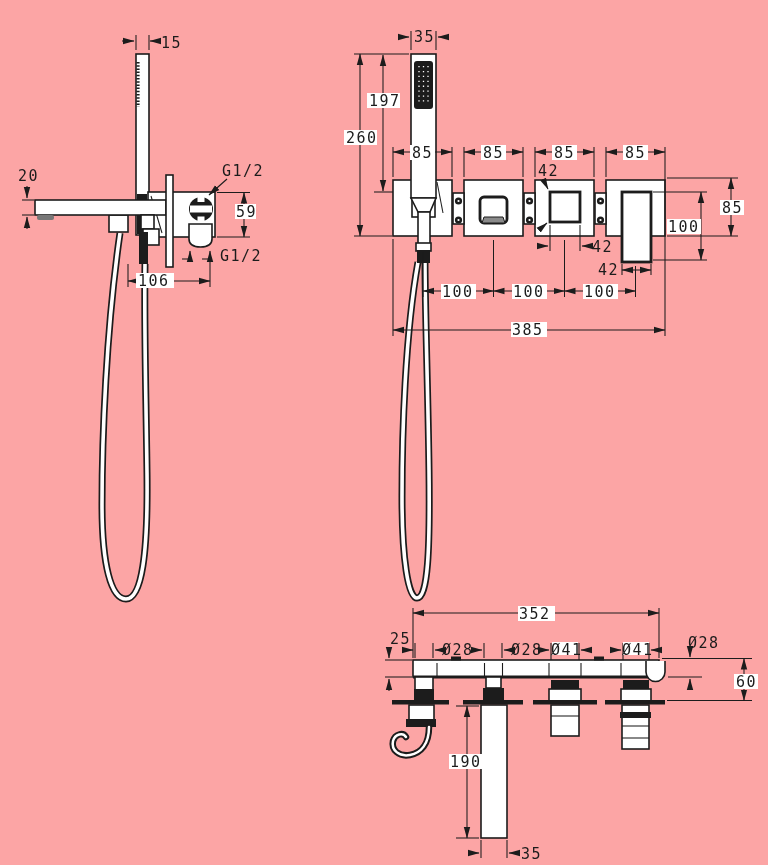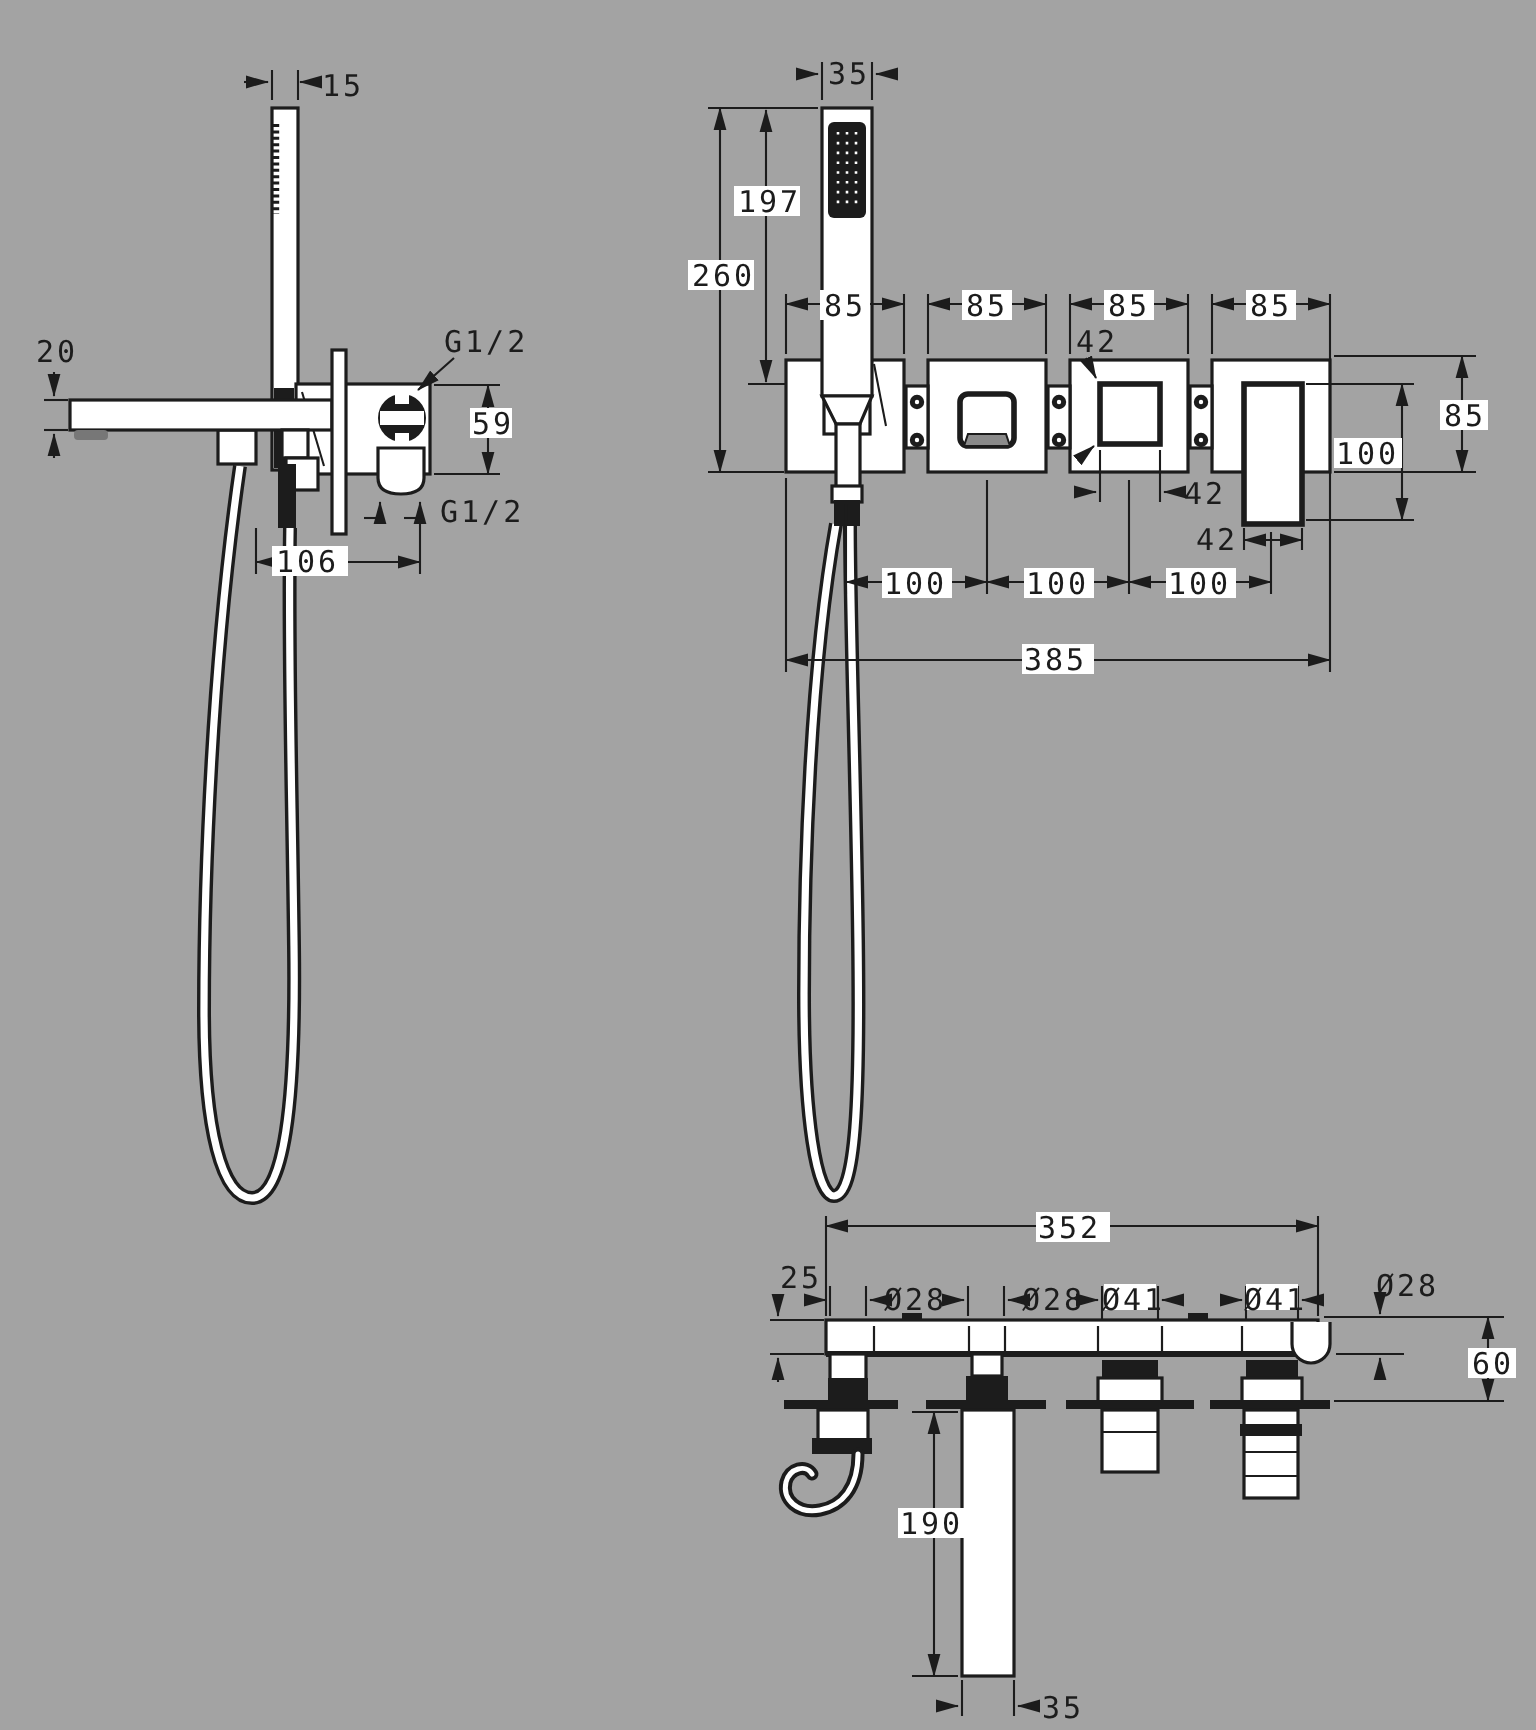--- a/index.html
+++ b/index.html
@@ -1,16 +1,16 @@
 <!DOCTYPE html>
 <html><head>
 <meta charset="utf-8">
 <style>
   html,body { margin:0; padding:0; background:#ffffff; }
-  #canvas { position:relative; width:768px; height:865px; background:#a3a3a3; overflow:hidden;
+  #canvas { position:relative; width:768px; height:865px; background:#fca5a5; overflow:hidden;
             font-family:"DejaVu Sans Mono", monospace; }
   svg { display:block; }
   .dm { font-family:"DejaVu Sans Mono", monospace; font-size:15px; fill:#1c1c1c; letter-spacing:1.5px; }
   .ol  { stroke:#1c1c1c; fill:#ffffff; stroke-width:1.6; }
   .olk { stroke:#1c1c1c; fill:#ffffff; stroke-width:2.8; }
   .dim { stroke:#1c1c1c; stroke-width:1.05; fill:none; }
   .ext { stroke:#1c1c1c; stroke-width:1.05; fill:none; }
   .blk { fill:#1c1c1c; stroke:none; }
   .tbg { fill:#ffffff; stroke:none; }
 </style>

